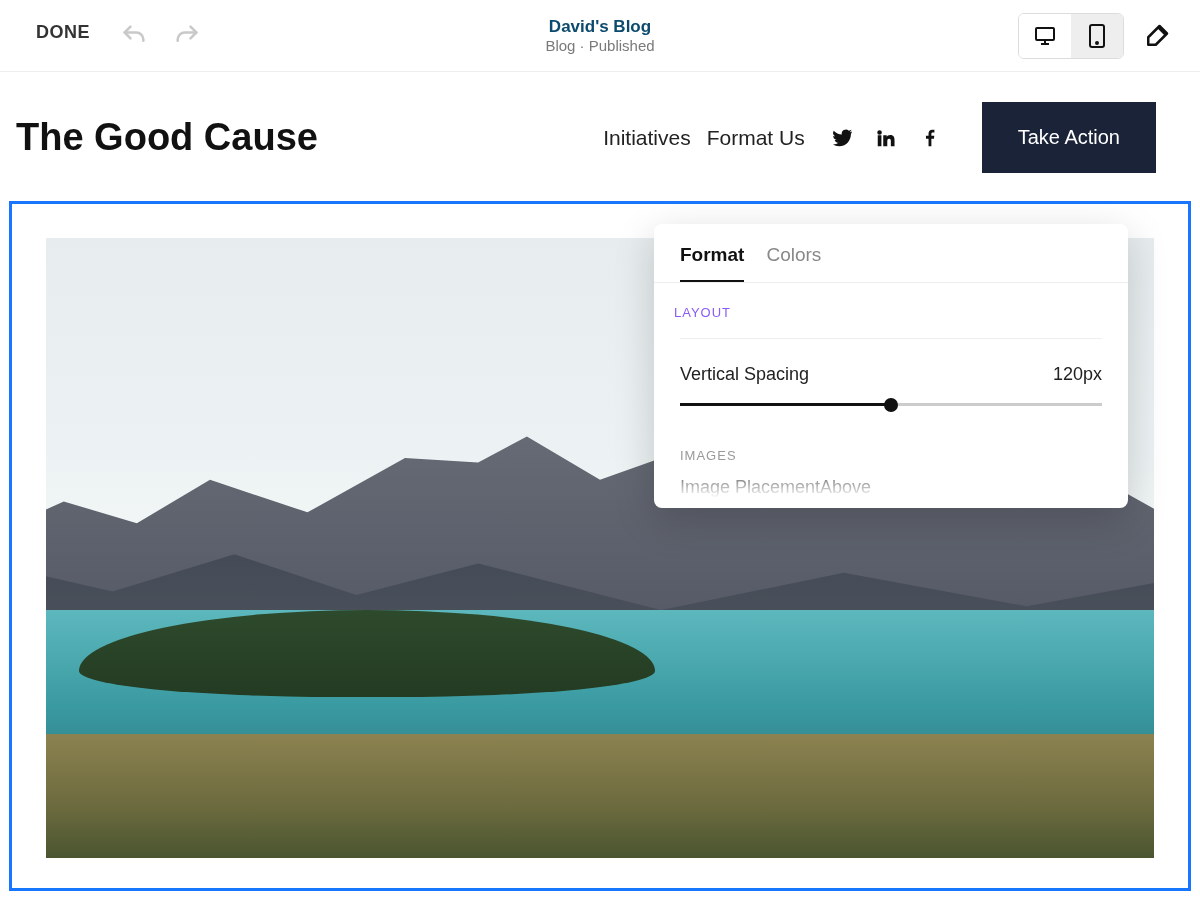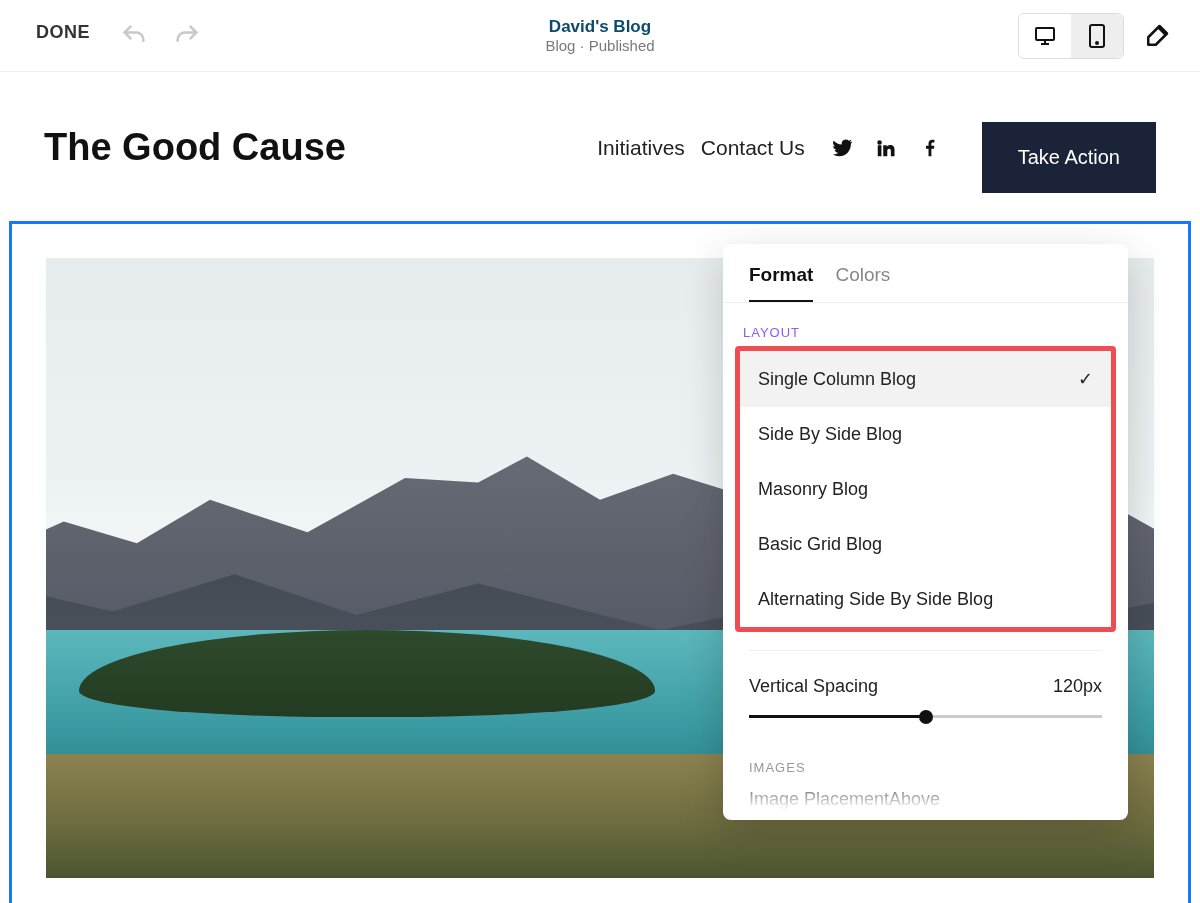--- a/index.html
+++ b/index.html
@@ -53,42 +53,41 @@
     .style-btn svg { width: 30px; height: 30px; display:block; }
 
     
     .canvas-wrap {
       position: relative;
     }
     .site-header {
       display: flex;
       align-items: center;
       justify-content: space-between;
-      padding: 30px 44px 28px 44px;
+      padding: 30px 44px 28px 16px;
       background: #fff;
     }
     .site-title {
       font-size: 38px;
       font-weight: 700;
       font-family: 'Helvetica Neue', Arial, sans-serif;
       color: #111;
     }
     .site-nav { display: flex; align-items: center; gap: 16px; }
     .nav-link { font-size: 21px; color: #222; cursor: pointer; }
     .social-icons { display: flex; align-items: center; gap: 22px; margin-left: 10px; }
     .social-icons svg { width: 22px; height: 22px; fill: #111; display:block; }
     .cta-btn {
       background: #1a2338;
       color: #fff;
       font-size: 20px;
       font-weight: 500;
       padding: 24px 36px;
       margin-left: 25px;
       cursor: pointer;
-      margin-top: 20px;
     }
 
     
     .selected-section {
       margin: 0 9px;
       border: 3px solid #1876ff;
       position: relative;
       height: 690px;
       overflow: hidden;
     }
@@ -129,21 +128,21 @@
     .shore {
       position:absolute; left:0; right:0; bottom:0; height:20%;
       background: linear-gradient(#8c8250, #6b6a3e 60%, #4a5530);
     }
 
     
     .format-panel {
       position: absolute;
       top: 20px;
       right: 60px;
-      width: 405px;
+      width: 474px;
       background: #fff;
       border-radius: 8px;
       box-shadow: 0 12px 40px rgba(0,0,0,0.18);
       padding-bottom: 10px;
       z-index: 50;
     }
     .panel-tabs {
       display: flex;
       gap: 22px;
       padding: 20px 26px 0 26px;
@@ -258,21 +257,21 @@
     </span>
   </div>
 </div>
 
 <div class="canvas-wrap">
 
   <div class="site-header">
     <div class="site-title">The Good Cause</div>
     <div class="site-nav">
       <span class="nav-link">Initiatives</span>
-      <span class="nav-link">Contact Us</span>
+      <span class="nav-link">Format Us</span>
       <div class="social-icons">
         <span>
             <svg viewBox="0 0 24 24">
               <path d="M23 4.9a9 9 0 01-2.6.7 4.5 4.5 0 002-2.5 9 9 0 01-2.9 1.1 4.5 4.5 0 00-7.7 4.1A12.8 12.8 0 013 4.1a4.5 4.5 0 001.4 6 4.4 4.4 0 01-2-.6v.1a4.5 4.5 0 003.6 4.4 4.5 4.5 0 01-2 .1 4.5 4.5 0 004.2 3.1A9 9 0 012 19.1 12.7 12.7 0 008.9 21c8.3 0 12.8-6.9 12.8-12.8v-.6A9 9 0 0023 4.9z"></path>
             </svg>
           </span>
         <span>
             <svg viewBox="0 0 24 24">
               <path d="M4.98 3.5a2.5 2.5 0 11-.02 5 2.5 2.5 0 01.02-5zM3 9h4v12H3zM9 9h3.8v1.7h.1c.5-.9 1.8-1.9 3.7-1.9 4 0 4.7 2.6 4.7 6V21h-4v-5.3c0-1.3 0-3-1.8-3s-2.1 1.4-2.1 2.9V21H9z"></path>
             </svg>
@@ -298,38 +297,20 @@
         <div class="shore"></div>
       </div>
     </div>
 
     <div class="format-panel">
       <div class="panel-tabs">
         <div class="panel-tab active">Format</div>
         <div class="panel-tab">Colors</div>
       </div>
       <div class="section-label">LAYOUT</div>
-      <div class="layout-list">
-        <div class="layout-item selected">
-          <span>Single Column Blog</span>
-          <span class="check">✓</span>
-        </div>
-        <div class="layout-item">
-          <span>Side By Side Blog</span>
-        </div>
-        <div class="layout-item">
-          <span>Masonry Blog</span>
-        </div>
-        <div class="layout-item">
-          <span>Basic Grid Blog</span>
-        </div>
-        <div class="layout-item">
-          <span>Alternating Side By Side Blog</span>
-        </div>
-      </div>
       <div class="panel-divider"></div>
       <div class="slider-row">
         <div class="slider-head">
           <span>Vertical Spacing</span>
           <span>120px</span>
         </div>
         <div class="slider-track">
           <div class="slider-fill"></div>
           <div class="slider-thumb"></div>
         </div>

